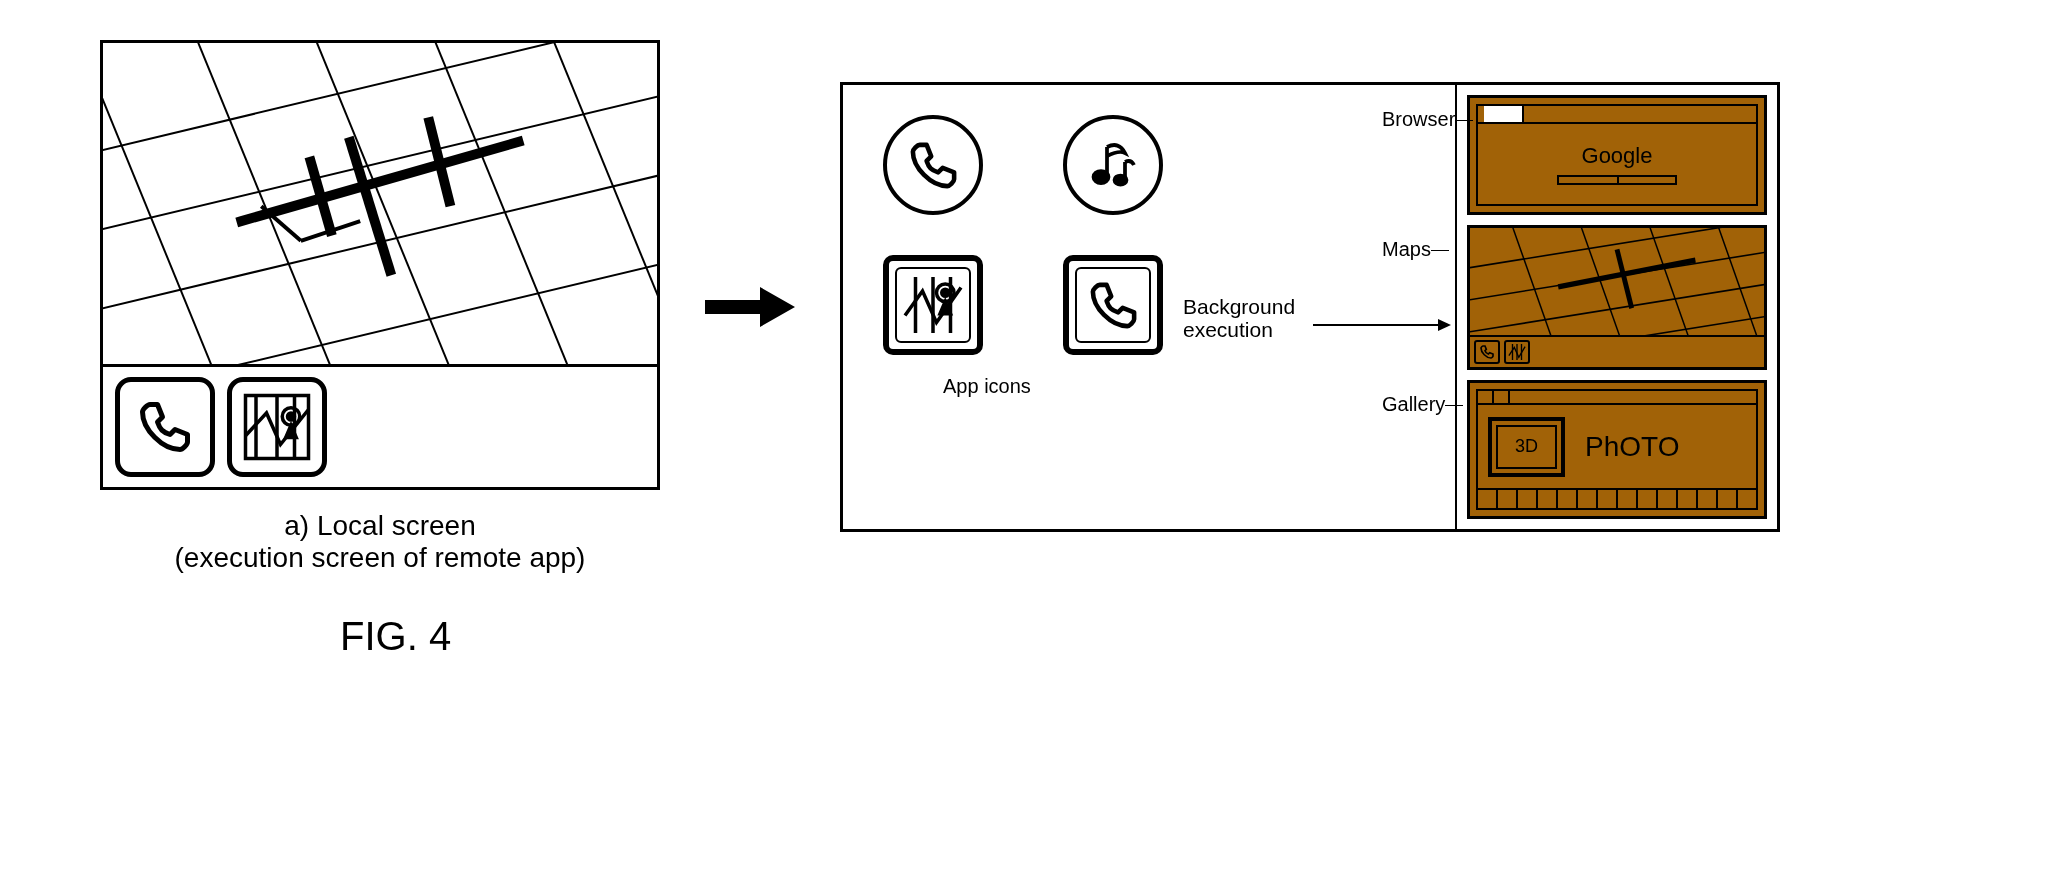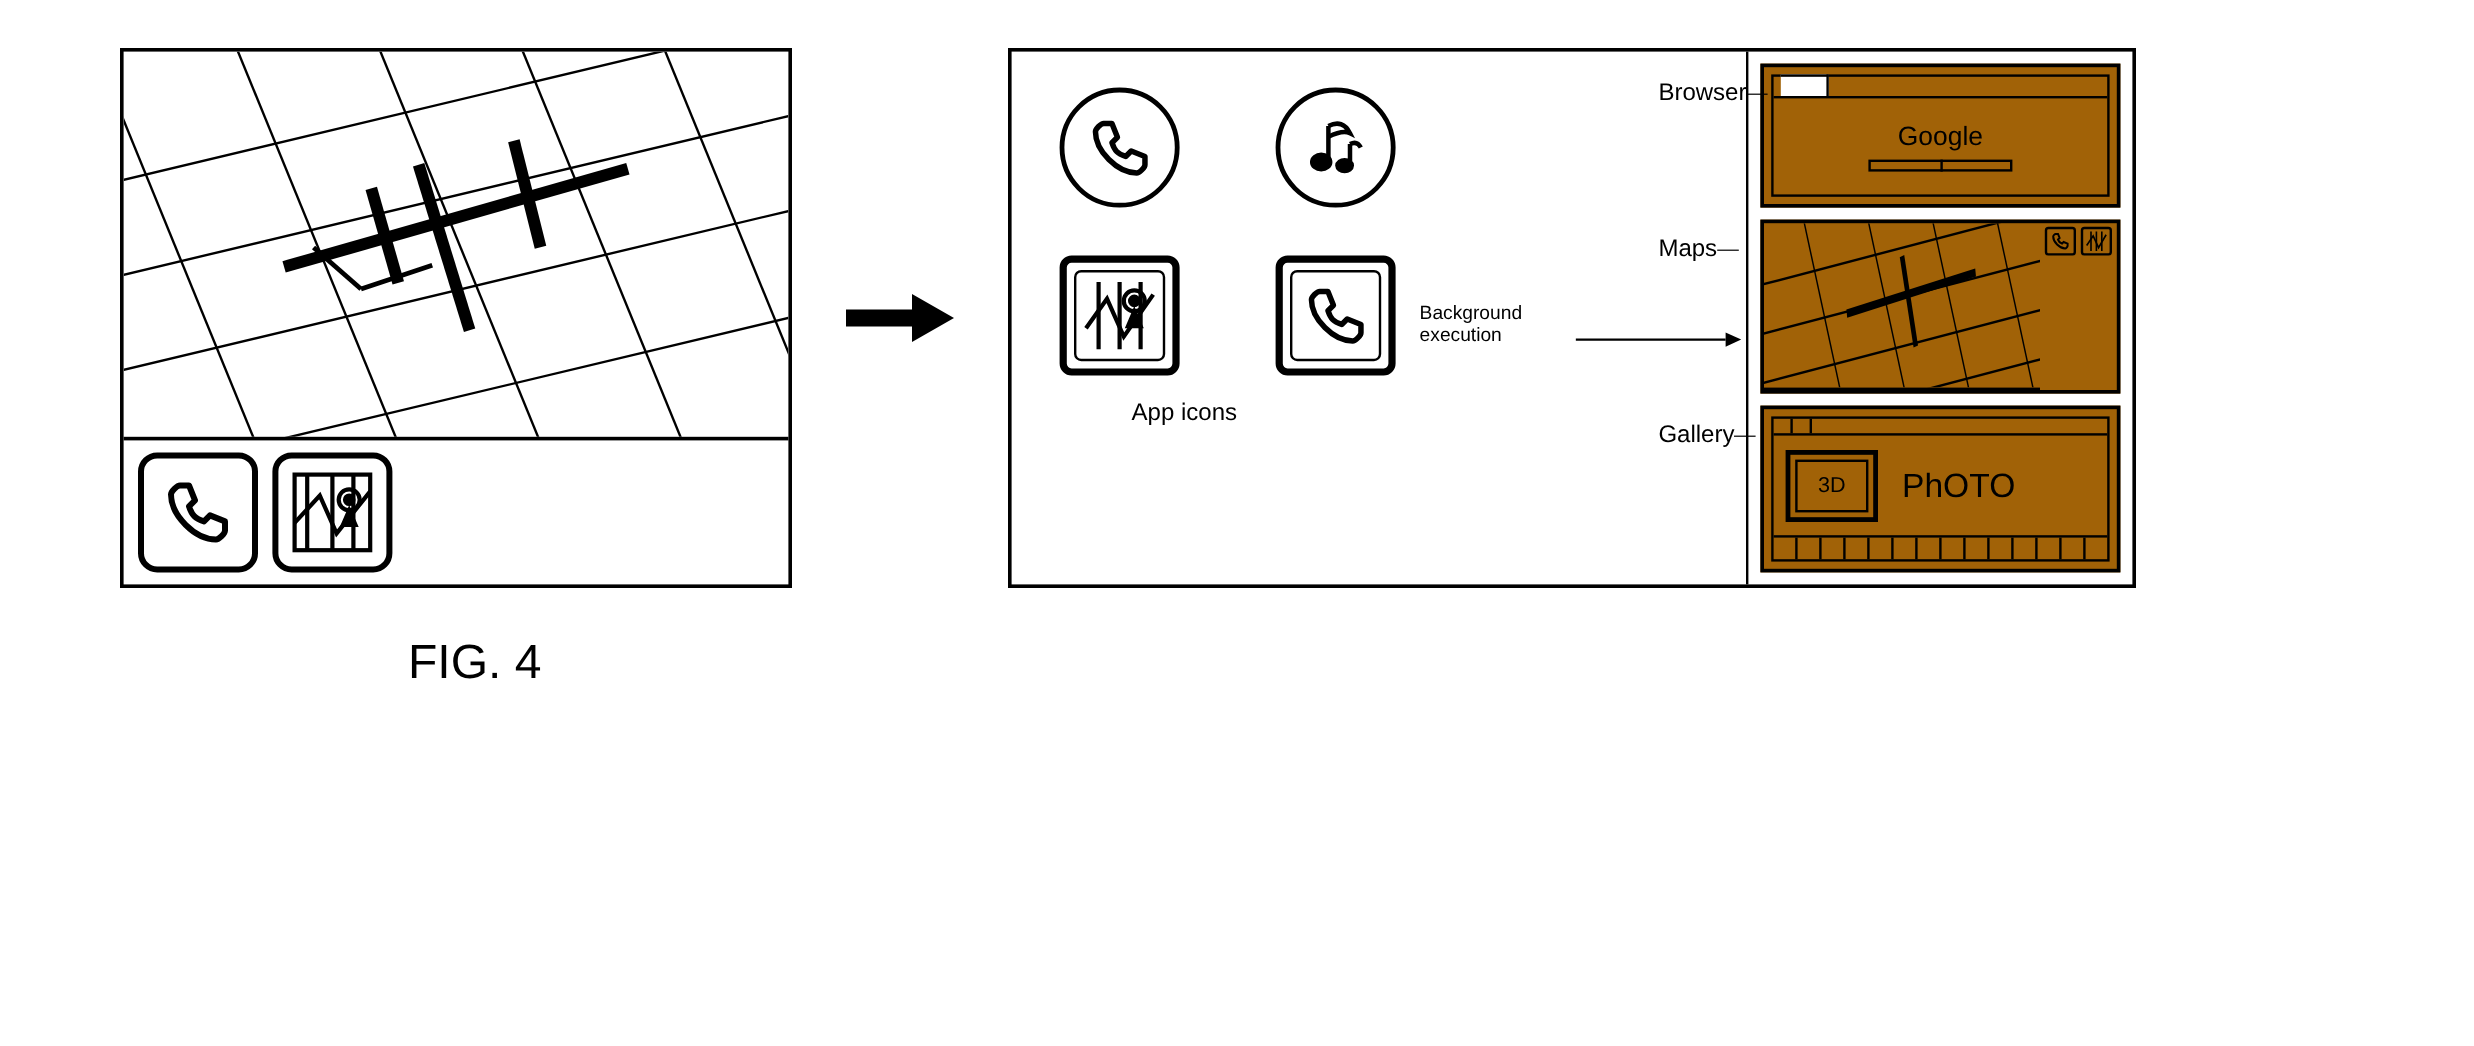--- a/index.html
+++ b/index.html
@@ -136,21 +136,21 @@
   }
   .app-icons-label {
     font-size: 20px;
     margin-top: 20px;
     margin-left: 80px;
   }
   .bg-exec-label {
     position: absolute;
     left: 340px;
     top: 210px;
-    font-size: 16px;
+    font-size: 21px;
     line-height: 1.1;
   }
   .bg-arrow {
     position: absolute;
     left: 470px;
     top: 230px;
   }
   
   .widget {
     border: 3px solid #000;
@@ -216,20 +216,21 @@
     left: 50%;
     top: -2px;
     bottom: -2px;
     width: 2px;
     background: #000;
   }
   .browser-title { font-size: 22px; }
   .maps-widget {
     height: 158px;
     display: flex;
+    flex-direction: column;
     justify-content: center;
   }
   .maps-thumb {
     flex: 1;
     position: relative;
     overflow: hidden;
     border-bottom: 2px solid #000;
   }
   .maps-tray {
     height: 30px;
@@ -356,20 +357,24 @@
               <path d="M2 25 L14 12 L22 30 L38 10"></path>
               <path d="M8 2 L8 38 M20 2 L20 38 M30 2 L30 38"></path>
               <circle cx="28" cy="14" r="5"></circle>
               <circle cx="28" cy="14" r="2" fill="#000"></circle>
               <path d="M28 19 L25 26 L31 26 Z" fill="#000"></path>
             </g>
           </svg>
         </div>
       </div>
     </div>
+    <div class="caption">
+      <div>a) Local screen</div>
+      <div>(execution screen of remote app)</div>
+    </div>
   </div>
 
   <div class="arrow">
     <svg width="100" height="50" viewBox="0 0 100 50">
       <path d="M5 18 L60 18 L60 5 L95 25 L60 45 L60 32 L5 32 Z" fill="#000"></path>
     </svg>
   </div>
 
   <div class="col">
     <div class="panel panel-b">

